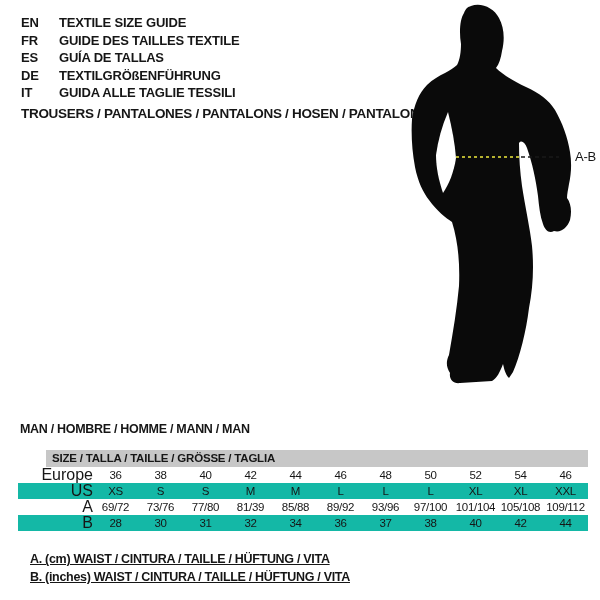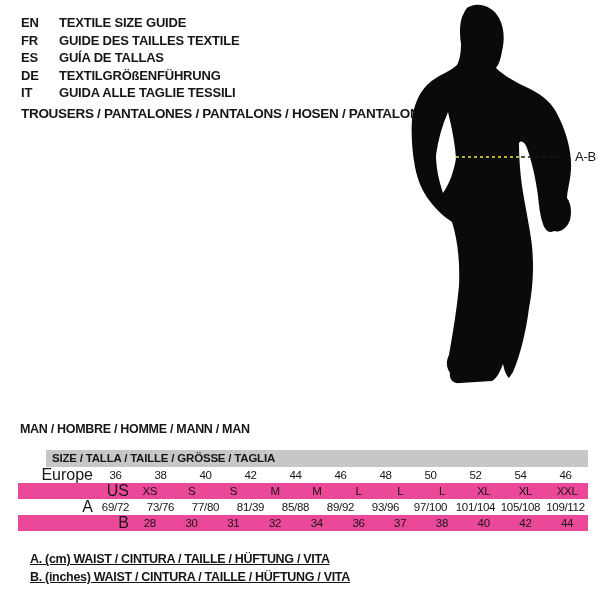--- a/index.html
+++ b/index.html
@@ -46,21 +46,21 @@
     height: 17px; line-height: 17px;
     padding-left: 6px;
     font-size: 11.5px; font-weight: bold; letter-spacing: -0.2px; margin-left: 28px;
   }
   .trow {
     display: grid;
     grid-template-columns: 75px repeat(11, 1fr);
     height: 16px; line-height: 16px;
     font-size: 11.5px;
   }
-  .trow.alt { background: #ec4899; padding-left: 36px; }
+  .trow.alt { background: #14b8a6; }
   .tlabel { text-align: right; padding-left: 4px; font-size: 16px; }
   .tcell { text-align: center; letter-spacing: -0.3px; }
 
   
   #footnotes { left: 30px; top: 551px; text-decoration: underline; }
   .footnote { height: 17.5px; line-height: 17.5px; font-size: 12.5px; font-weight: bold; letter-spacing: -0.3px; white-space: nowrap; }
 </style>
 </head>
 <body>
 

